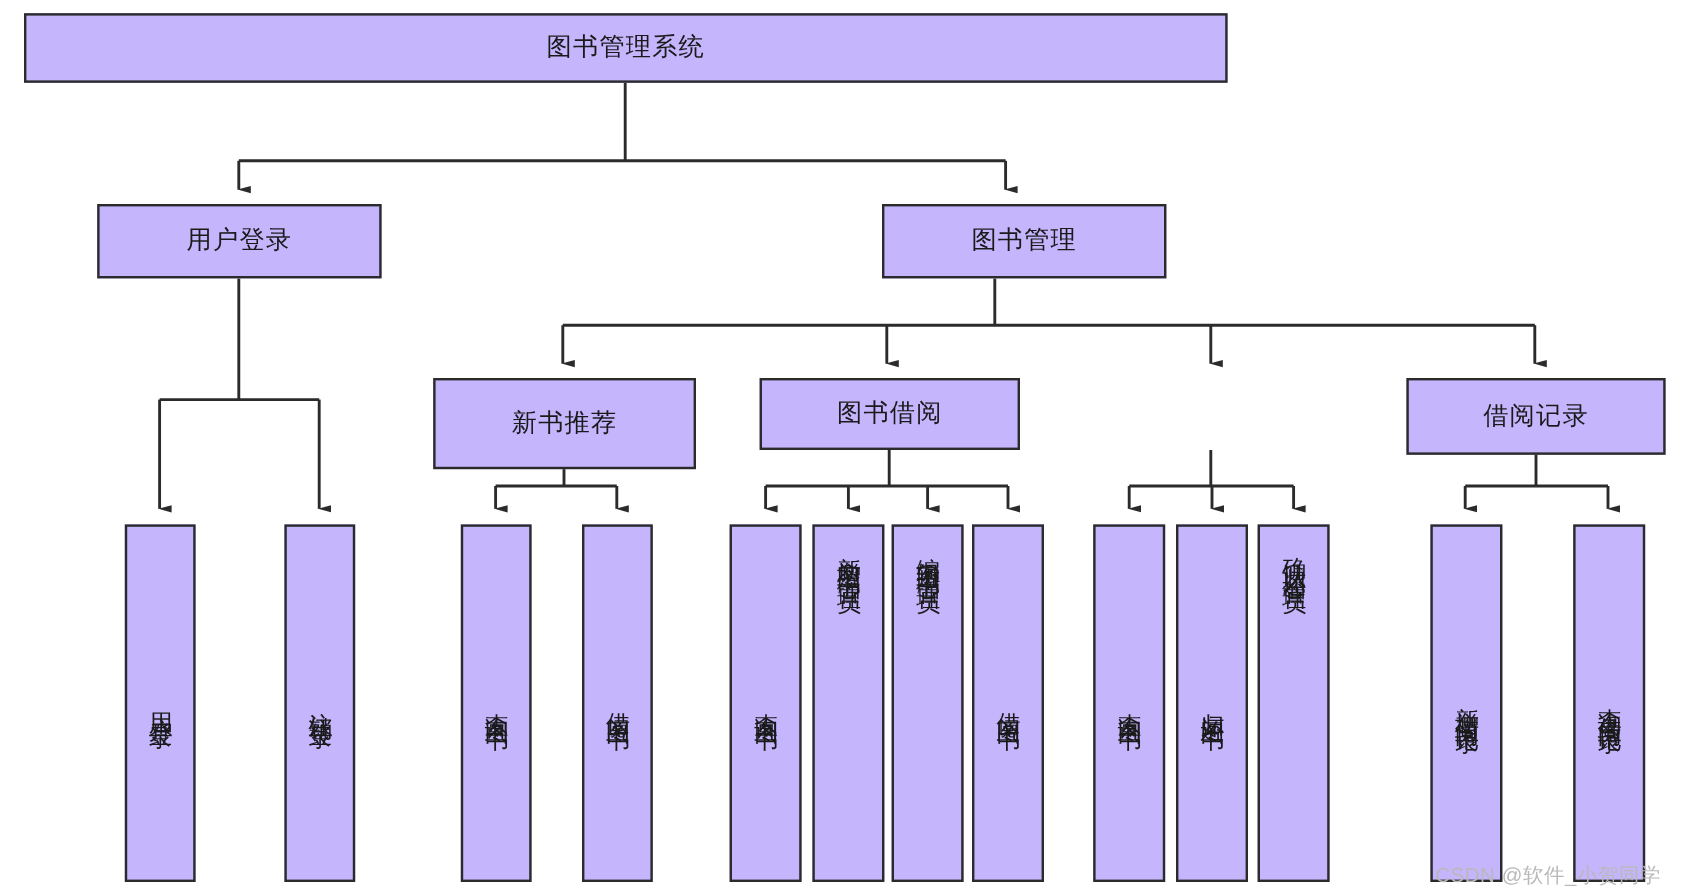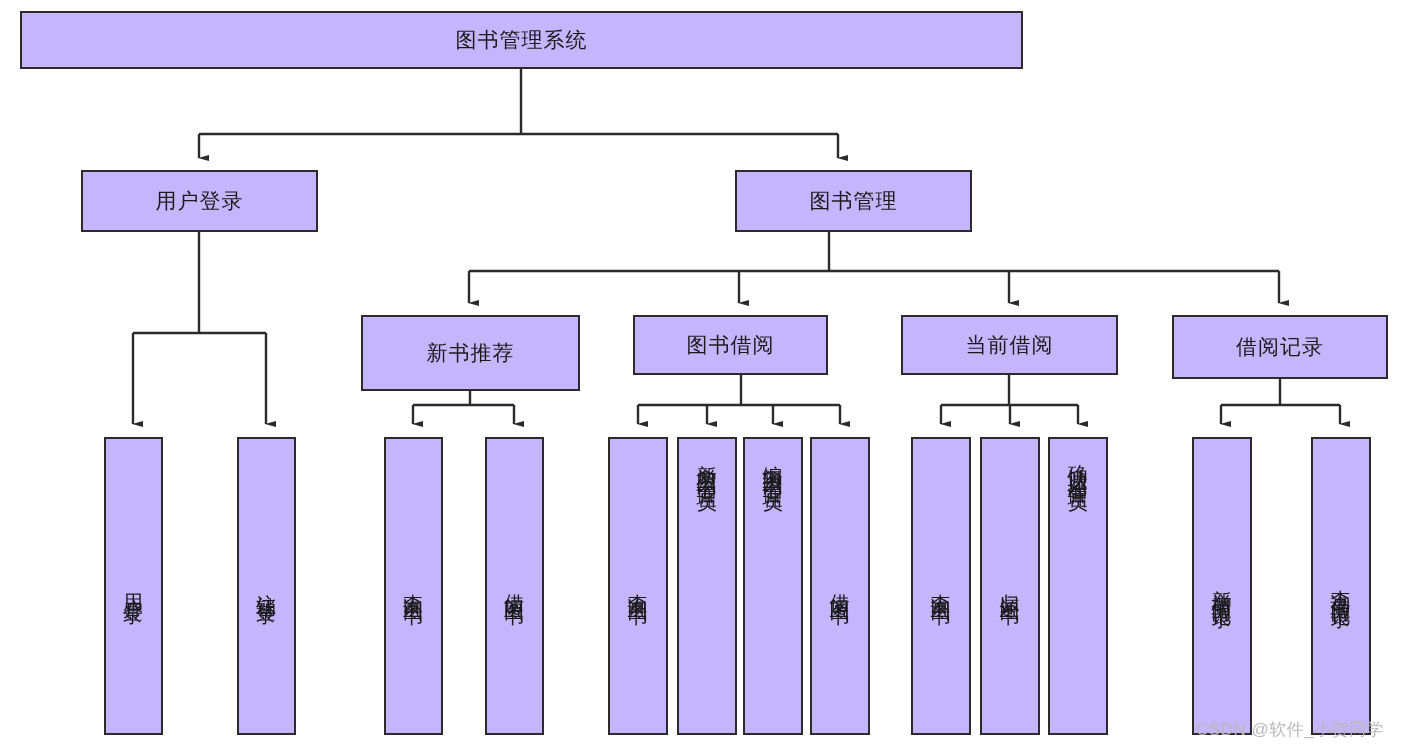--- a/index.html
+++ b/index.html
@@ -114,25 +114,22 @@
   <div class="node" style="left:81px;top:170px;width:237px;height:62px;">
     <span class="lbl">用户登录</span>
   </div>
   <div class="node" style="left:711px;top:170px;width:237px;height:62px;margin-left:24px;">
     <span class="lbl">图书管理</span>
   </div>
 
   <div class="node" style="left:361px;top:315px;width:219px;height:76px;">
     <span class="lbl">新书推荐</span>
   </div>
-  <div class="node" style="left:633px;top:315px;width:195px;height:60px;text-align:center;">
+  <div class="node" style="left:633px;top:315px;width:217px;height:60px;text-align:center;">
     <span class="lbl">图书借阅</span>
-  </div>
-  <div class="node" style="left:901px;top:315px;width:217px;height:60px;">
-    <span class="lbl">当前借阅</span>
   </div>
   <div class="node" style="left:1172px;top:315px;width:216px;height:64px;">
     <span class="lbl">借阅记录</span>
   </div>
 
   <div class="node leaf center" style="left:104px;top:437px;width:59px;height:298px;">
     <span class="lbl">用户登录</span>
   </div>
   <div class="node leaf center" style="left:237px;top:437px;width:59px;height:298px;">
     <span class="lbl">注销登录</span>

